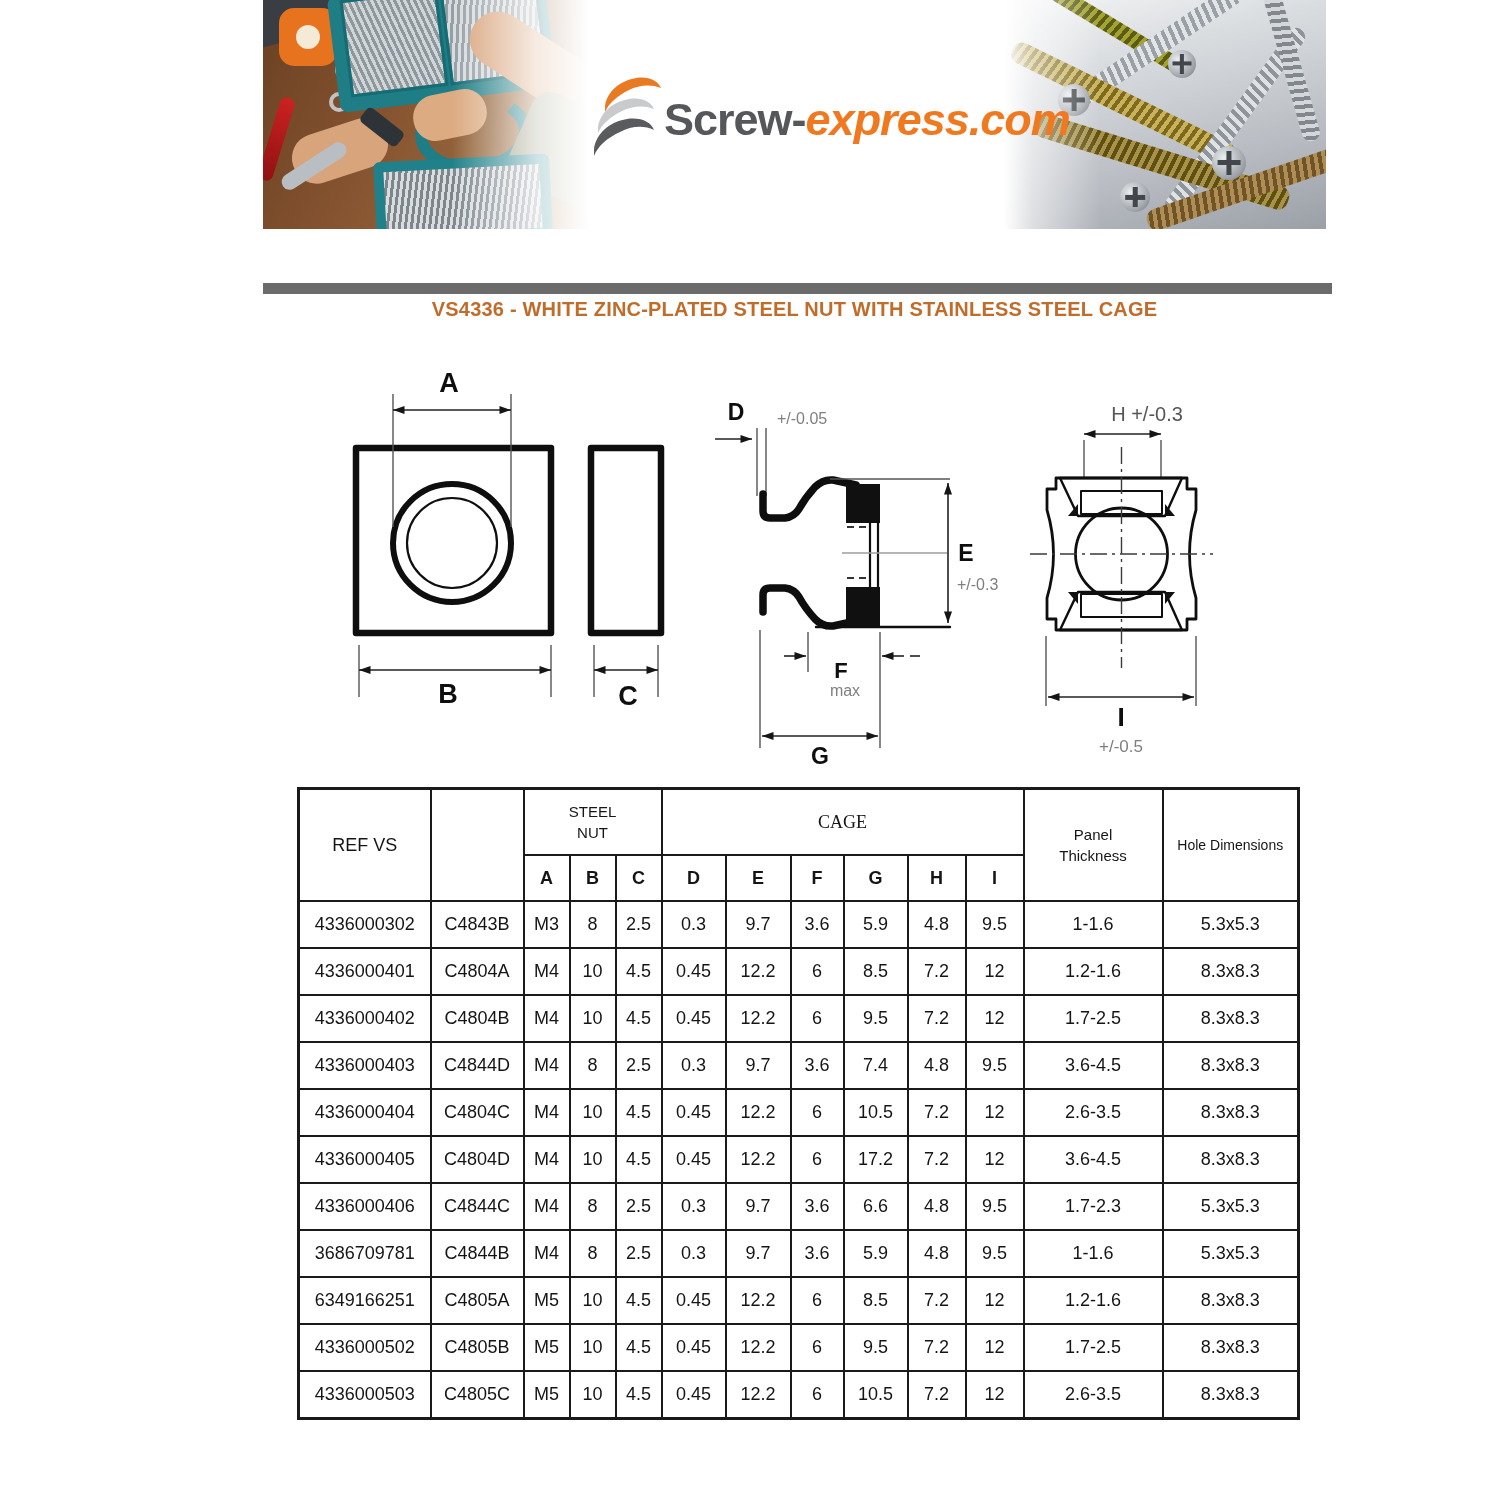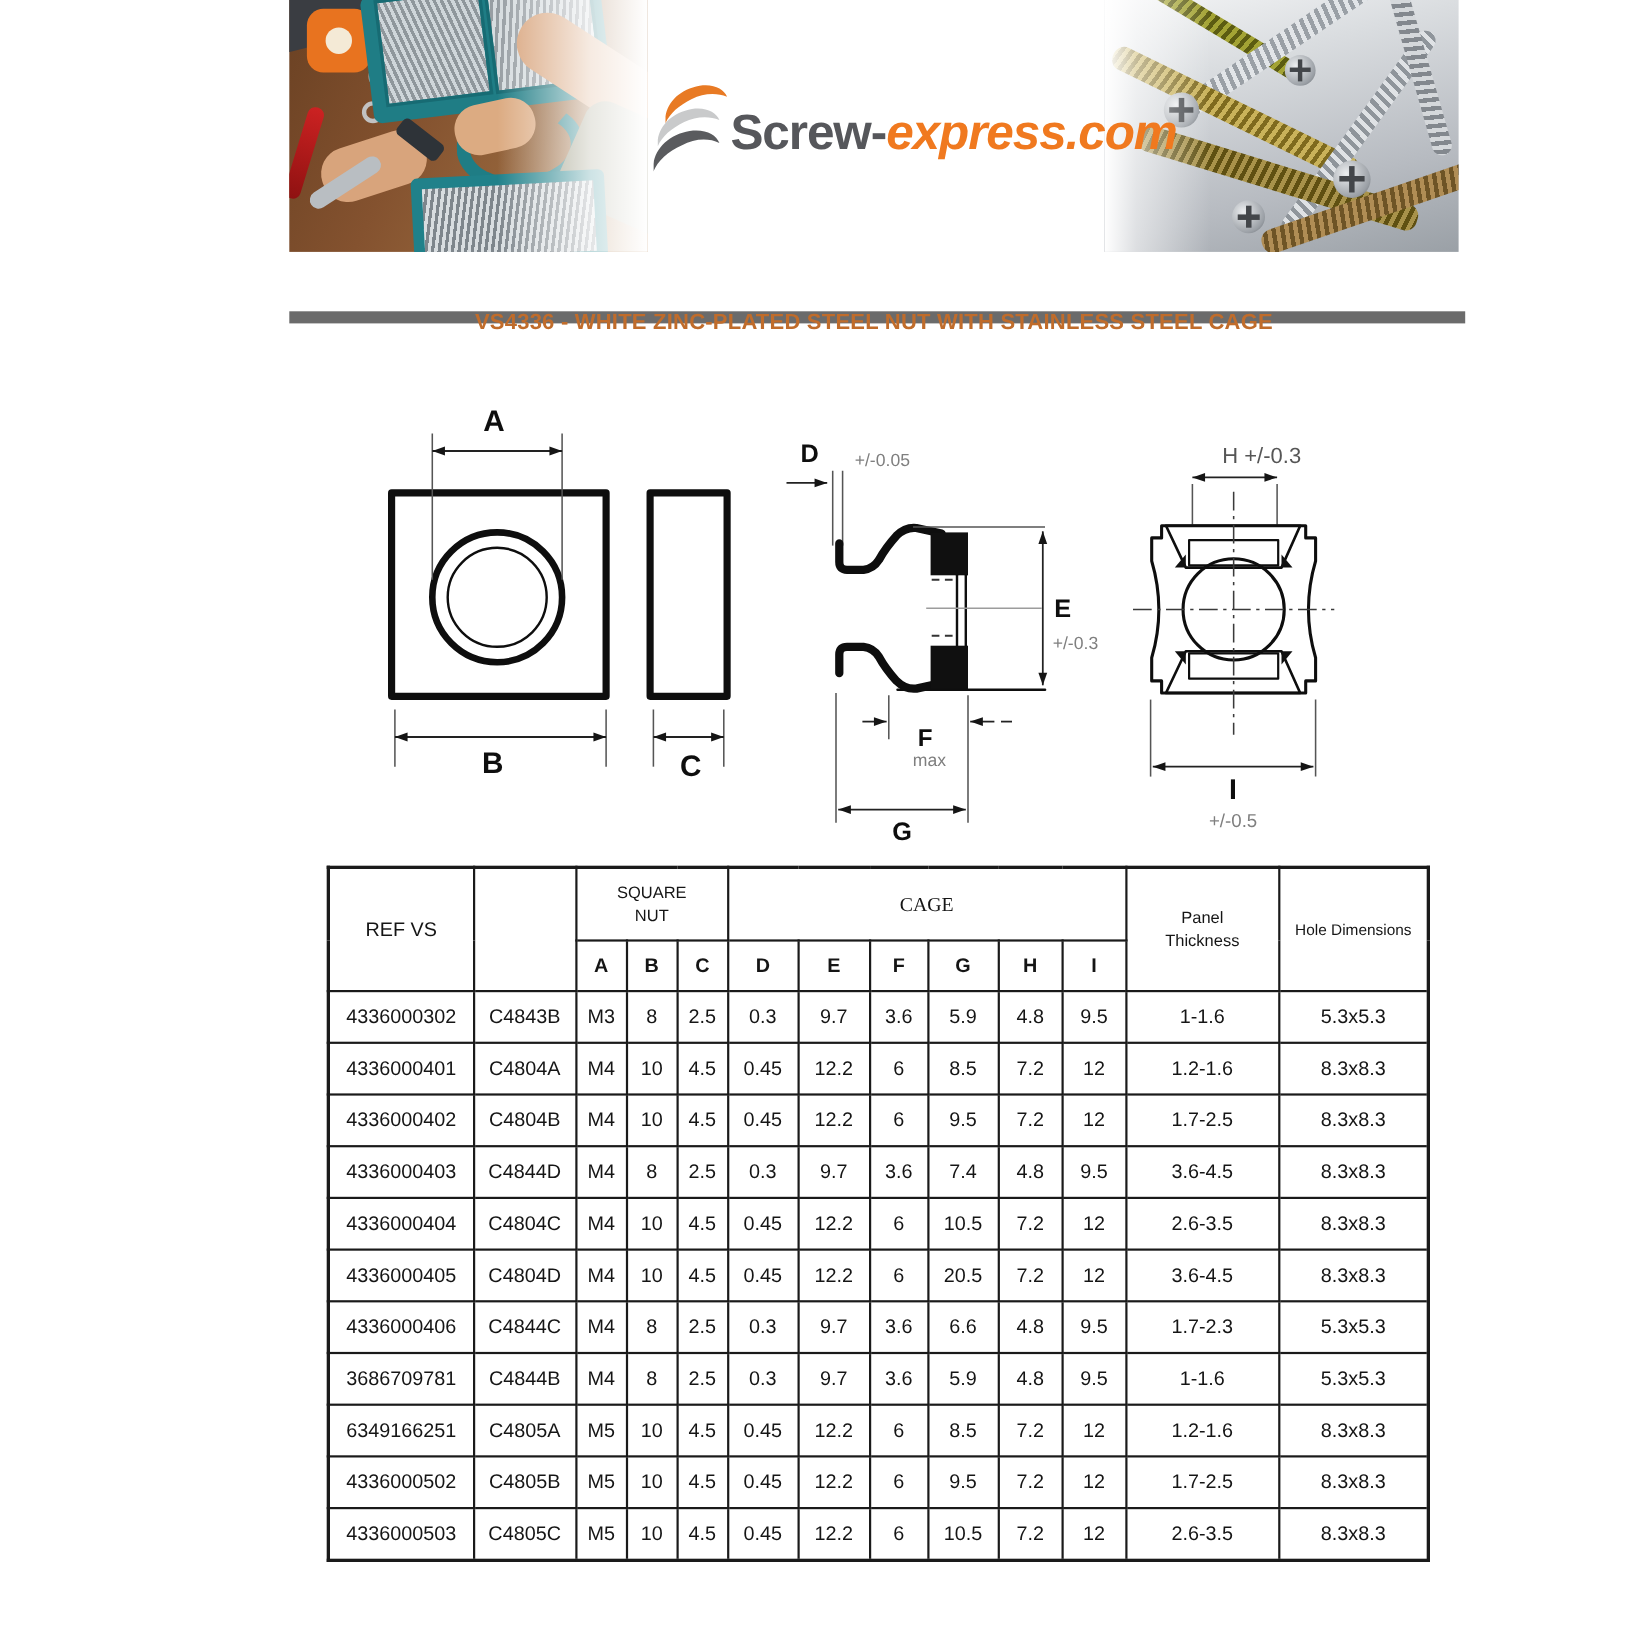--- a/index.html
+++ b/index.html
@@ -23,21 +23,21 @@
 
   
   #logo-text{position:absolute;left:620px;top:94px;font-size:45px;font-weight:bold;letter-spacing:-1px;white-space:nowrap;}
   #logo-text .g{color:#56575b;}
   #logo-text .o{color:#f0791f;font-style:italic;}
 
   
   #orange-band{left:219px;top:229px;width:1063px;height:54px;background:#ec7a23;
     color:#fff;font-size:44px;font-weight:bold;text-align:center;line-height:54px;letter-spacing:.5px;}
   #gray-bar{left:219px;top:283px;width:1069px;height:11px;background:#6b6b6b;}
-  #subtitle{left:219px;top:282px;width:1063px;text-align:center;color:#c06c2b;
+  #subtitle{left:219px;top:298px;width:1063px;text-align:center;color:#c06c2b;
     font-size:20px;font-weight:bold;letter-spacing:.2px;}
 
   
   #drawings{left:230px;top:350px;}
   .thick{stroke:#0e0e0e;fill:none;stroke-linejoin:round;stroke-linecap:round;}
   .ln{stroke:#222;stroke-width:1.6;fill:none;}
   .ext{stroke:#555;stroke-width:1.4;}
   .dash{stroke:#333;stroke-width:1.8;stroke-dasharray:7 5;}
   .cdash{stroke:#3a3a3a;stroke-width:1.4;stroke-dasharray:17 5 3 5;}
   .cline{stroke:#9c9c9c;stroke-width:1.4;}
@@ -215,21 +215,21 @@
         <col style="width:58px">
         <col style="width:58px">
       <col style="width:139px">
         <col style="width:136px">
     </colgroup>
     <thead>
       <tr class="r1">
         <th rowspan="2">REF VS</th>
         <th rowspan="2"></th>
         <th colspan="3" class="hdr-sm">
-          <span style="display:block;">SQUARE</span>
+          <span style="display:block;">STEEL</span>
           <span style="display:block;">NUT</span>
         </th>
         <th colspan="6" class="hdr-cage">CAGE</th>
         <th rowspan="2" class="hdr-sm">
           <span style="display:block;">Panel</span>
           <span style="display:block;">Thickness</span>
         </th>
         <th rowspan="2" class="hdr-hole">Hole Dimensions</th>
       </tr>
       <tr class="r2" id="letters-row">
@@ -322,21 +322,21 @@
         </tr>
         <tr>
           <td>4336000405</td>
           <td>C4804D</td>
           <td>M4</td>
           <td>10</td>
           <td>4.5</td>
           <td>0.45</td>
           <td>12.2</td>
           <td>6</td>
-          <td>20.5</td>
+          <td>17.2</td>
           <td>7.2</td>
           <td>12</td>
           <td>3.6-4.5</td>
           <td>8.3x8.3</td>
         </tr>
         <tr>
           <td>4336000406</td>
           <td>C4844C</td>
           <td>M4</td>
           <td>8</td>

